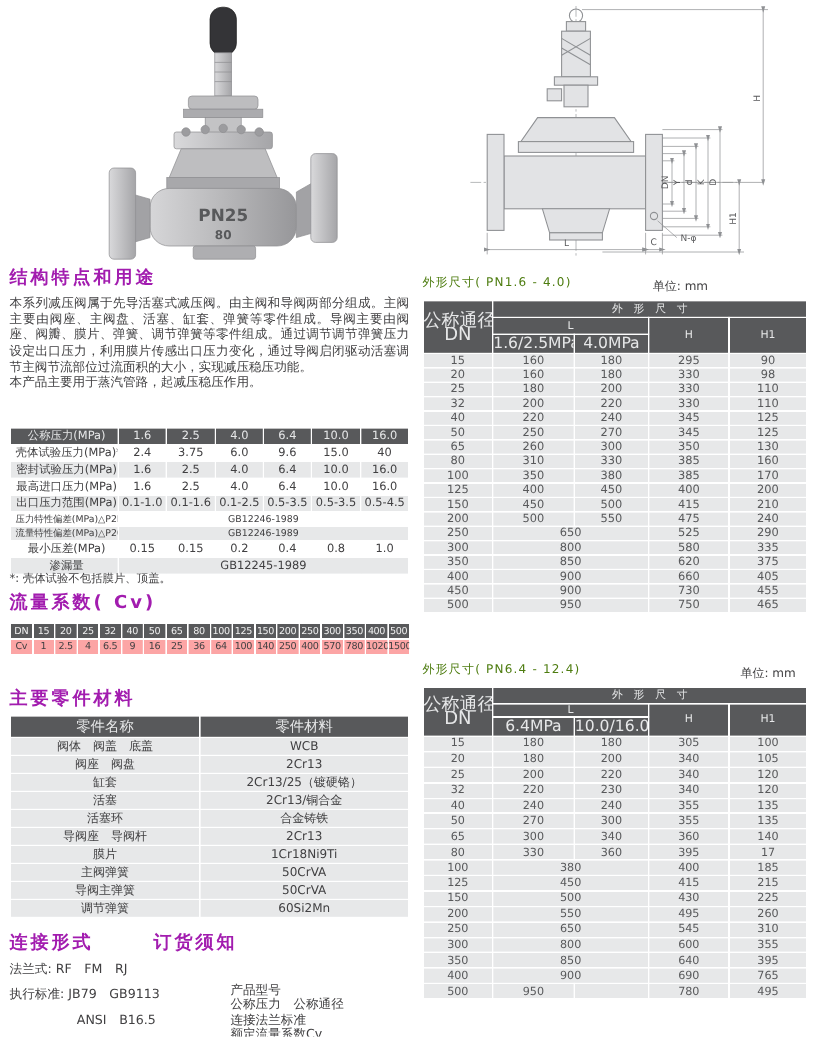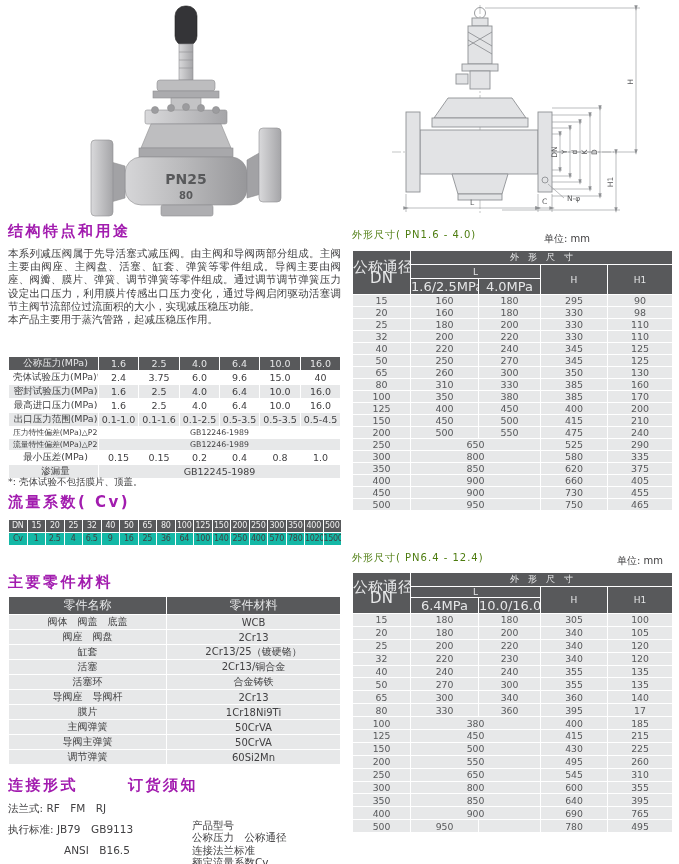--- a/index.html
+++ b/index.html
@@ -19,21 +19,21 @@
   .tech th{height:13px;font-size:9.5px}
   .tech th:first-child,.tech td:first-child{text-align:center;padding-left:4px}
   .tech td{height:11.6px;background:#fff;color:#414042}
   .tech tbody tr:nth-child(even) td{background:#e7e8e9}
   .tech tr.small td{font-size:7.8px}
   .footnote{position:absolute;left:8px;top:476px;font-size:9.5px}
   
   .cv{position:absolute;left:8px;top:519px;width:334px;font-size:8px;letter-spacing:-0.3px}
   .cv td{height:12.8px}
   .cv tr.dn-row td{background:#58595b;color:#f0f0f0}
-  .cv tr.cv-row td{background:#14b8a6;color:#414042}
+  .cv tr.cv-row td{background:#fca5a5;color:#414042}
   
   .mat{position:absolute;left:8px;top:596px;width:332px;font-size:10px}
   .mat th{height:15px;font-size:12px}
   .mat td{height:13.8px;background:#e7e8e9;color:#414042}
   
   .t-connection{left:8px;top:776px}
   .t-ordering{left:128px;top:776px}
   .conn-lines{position:absolute;left:8px;top:798px;font-size:10.5px;line-height:21px;white-space:nowrap}
   .conn-indent{margin-left:56px}
   .order-list{position:absolute;left:192px;top:819px;font-size:10.5px;line-height:12.45px;white-space:nowrap}

